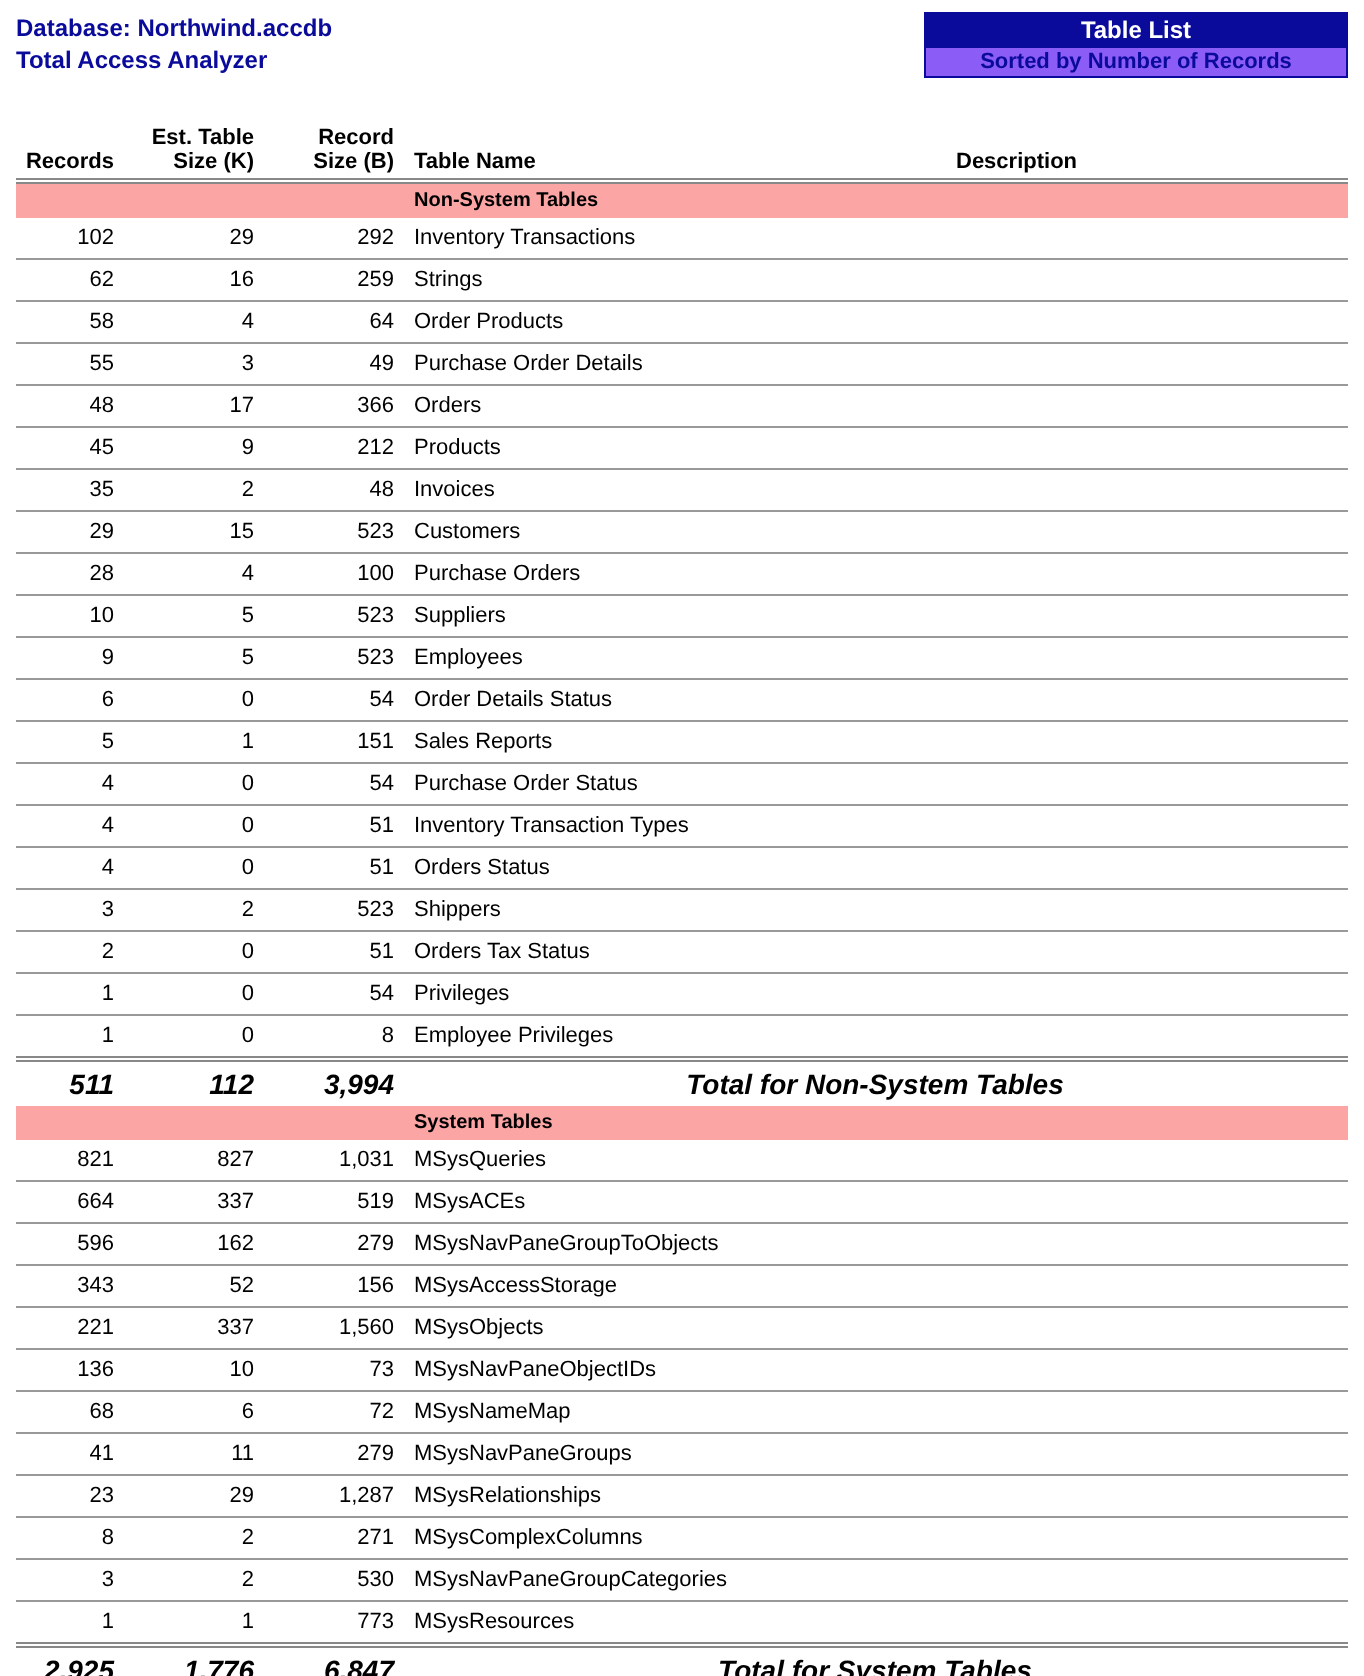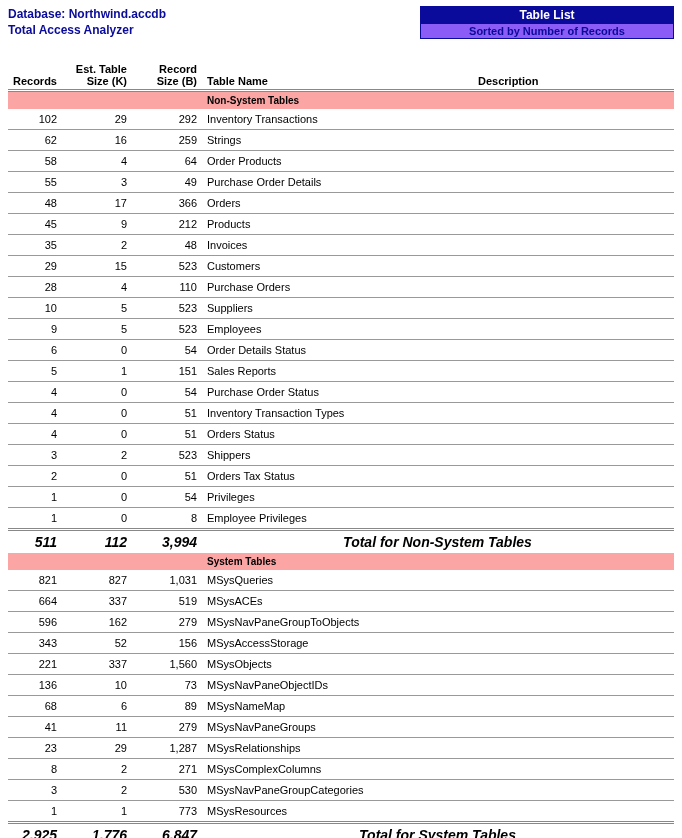--- a/index.html
+++ b/index.html
@@ -21,21 +21,21 @@
     align-items: flex-start;
     justify-content: space-between;
   }
   .header-left {
     font-weight: bold;
     color: #0a0b9a;
     font-size: 12px;
     line-height: 16px;
   }
   .title-box {
-    width: 254px;
+    width: 212px;
     text-align: center;
   }
   .title-dark {
     background: #0a0b9a;
     color: #fff;
     font-weight: bold;
     font-size: 12px;
     border: 1px solid #0a0b9a;
     padding: 1px 0;
   }
@@ -195,21 +195,21 @@
         <tr class="data">
           <td>29</td>
           <td>15</td>
           <td>523</td>
           <td class="left">Customers</td>
           <td class="left"></td>
         </tr>
         <tr class="data">
           <td>28</td>
           <td>4</td>
-          <td>110</td>
+          <td>100</td>
           <td class="left">Purchase Orders</td>
           <td class="left"></td>
         </tr>
         <tr class="data">
           <td>10</td>
           <td>5</td>
           <td>523</td>
           <td class="left">Suppliers</td>
           <td class="left"></td>
         </tr>
@@ -334,21 +334,21 @@
         <tr class="data">
           <td>136</td>
           <td>10</td>
           <td>73</td>
           <td class="left">MSysNavPaneObjectIDs</td>
           <td class="left"></td>
         </tr>
         <tr class="data">
           <td>68</td>
           <td>6</td>
-          <td>89</td>
+          <td>72</td>
           <td class="left">MSysNameMap</td>
           <td class="left"></td>
         </tr>
         <tr class="data">
           <td>41</td>
           <td>11</td>
           <td>279</td>
           <td class="left">MSysNavPaneGroups</td>
           <td class="left"></td>
         </tr>

